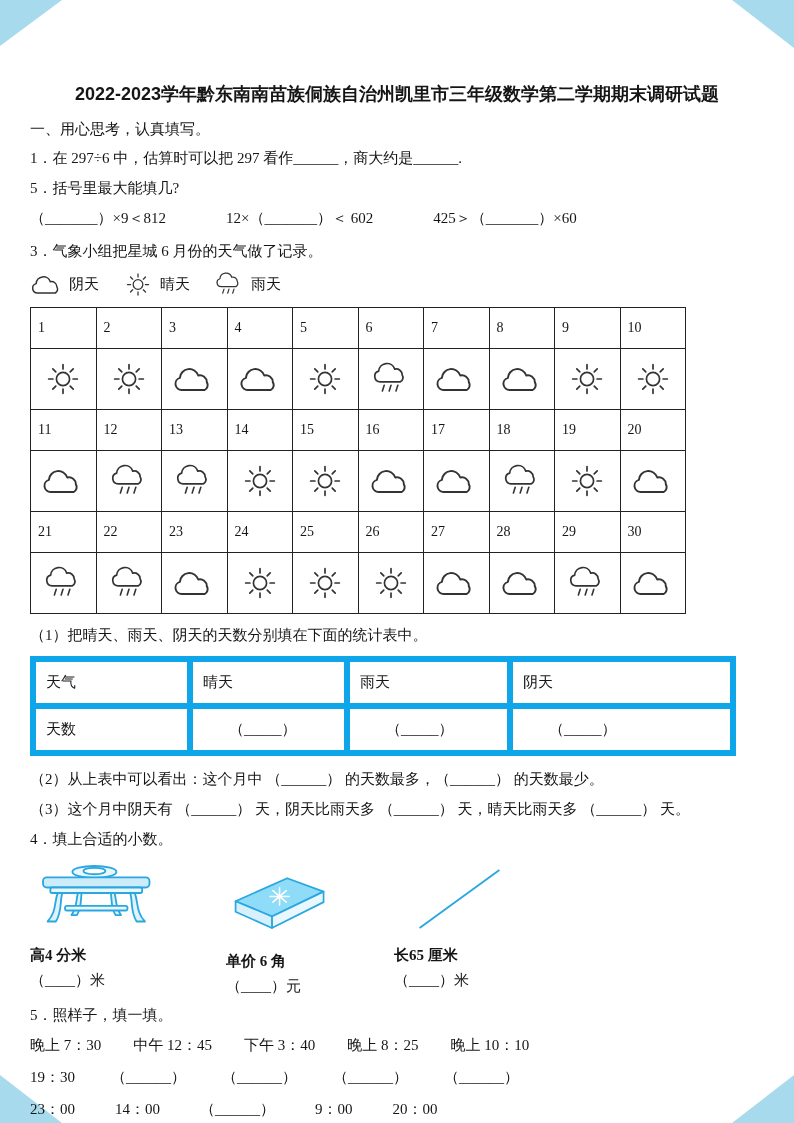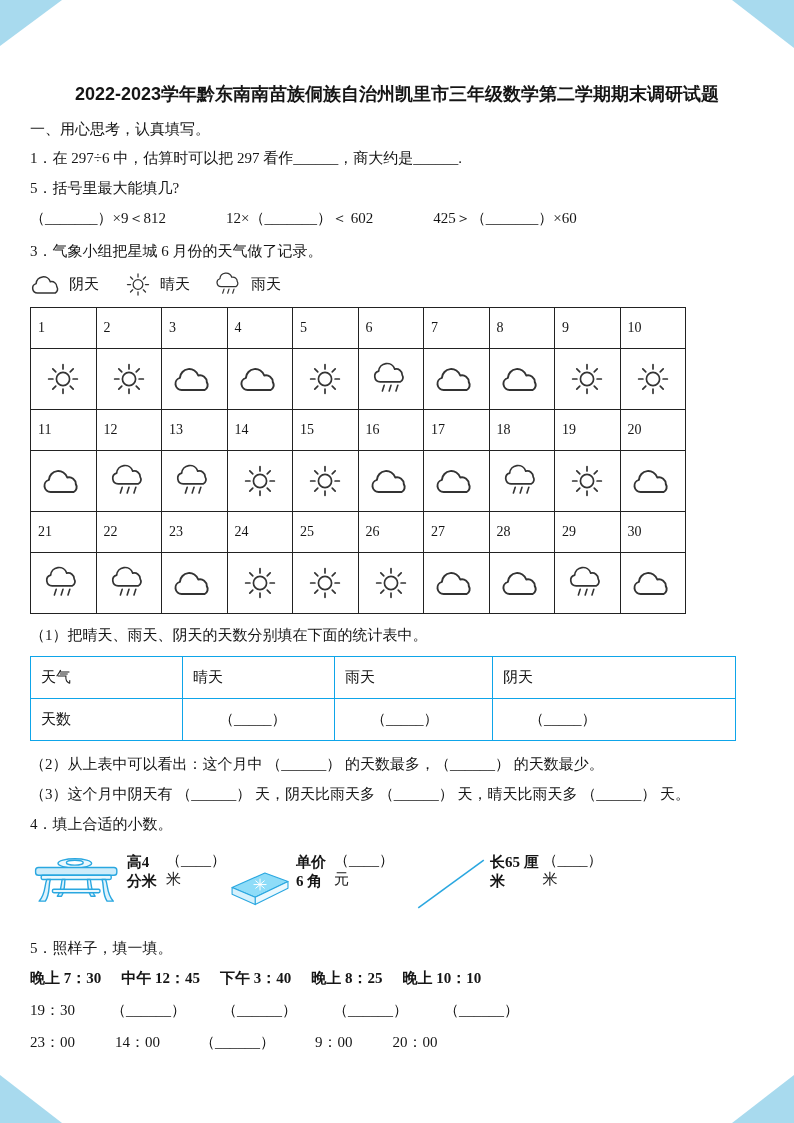--- a/index.html
+++ b/index.html
@@ -31,38 +31,38 @@
   .legend-item { display: inline-flex; align-items: center; gap: 5px; margin-right: 22px; }
   .licon { width: 34px; height: 25px; }
 
   table.weather { border-collapse: collapse; table-layout: fixed; width: 656px; margin: 2px 0 12px; }
   table.weather td { border: 1px solid #222; }
   td.day-cell { height: 38px; font-size: 14px; padding-left: 7px; vertical-align: middle; }
   td.icon-cell { height: 58px; text-align: center; vertical-align: middle; }
   .wicon { width: 44px; height: 34px; vertical-align: middle; }
 
   table.stats { border-collapse: collapse; width: 706px; margin: 4px 0 14px; font-size: 15px; }
-  table.stats td { border: 1px solid #0ea5e9; height: 39px; padding-left: 10px; vertical-align: middle; }
+  table.stats td { border: 6px solid #0ea5e9; height: 39px; padding-left: 10px; vertical-align: middle; }
   table.stats td.blank { padding-left: 36px; }
   .w0 { width: 140px; } .w1 { width: 140px; } .w2 { width: 146px; }
 
   .q4-figs { display: flex; margin: 4px 0 0; }
-  .q4-item { display: flex; flex-direction: row; }
+  .q4-item { display: flex; flex-direction: column; }
   .q4-item.i0 { width: 196px; }
   .q4-item.i1 { width: 168px; }
   .q4-item.i2 { width: 210px; }
   .fig { height: 78px; }
   .fig.table-fig { width: 138px; }
   .fig.eraser-fig { width: 110px; margin-top: 6px; }
   .fig.line-fig { width: 95px; margin-left: 18px; }
   .q4-label { font-weight: bold; font-size: 15px; margin-top: 8px; }
   .q4-blank { font-size: 15px; margin-top: 6px; }
 
   .q5-row { display: flex; font-size: 15px; margin-bottom: 13px; white-space: nowrap; }
-  .q5-row.r1 { gap: 20px; font-weight: bold; }
+  .q5-row.r1 { gap: 32px; font-weight: normal; }
   .q5-row.r2 { gap: 36px; }
   .q5-row.r3 { gap: 40px; margin-bottom: 0; }
 
   .symdefs { position: absolute; width: 0; height: 0; overflow: hidden; }
 </style>
 </head>
 <body>
 
 <svg class="symdefs" aria-hidden="true">
   <defs>

